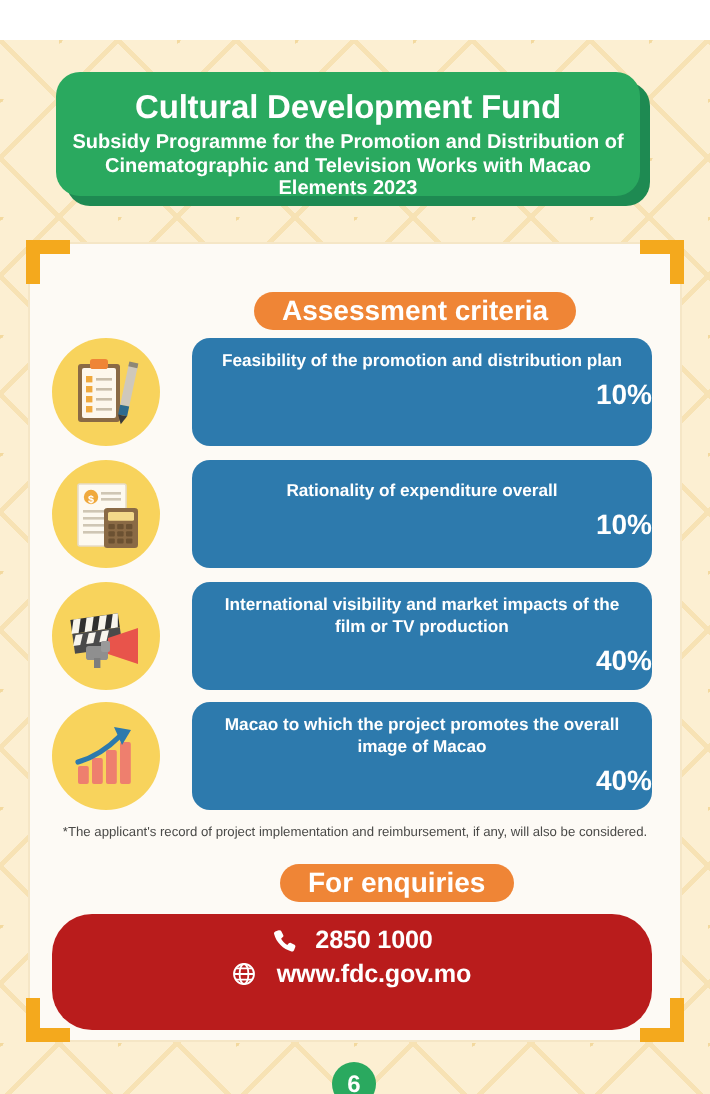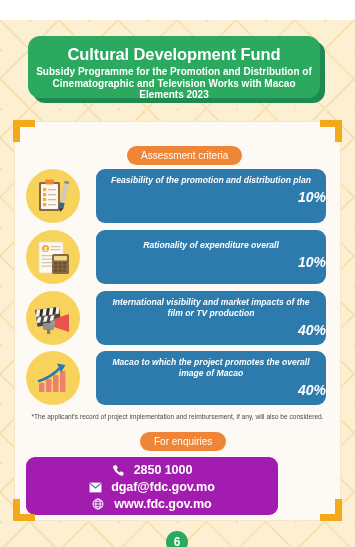--- a/index.html
+++ b/index.html
@@ -98,39 +98,38 @@
     font-weight: bold;
     line-height: 11.5px;
     padding: 2px 7px 0 7px;
   }
 
   
   .pill {
     position: absolute;
     background: #ef8536;
     color: #fff;
-    font-size: 10px;
-    font-weight: normal;
+    font-size: 14px;
+    font-weight: bold;
     border-radius: 11px;
     height: 19px;
     line-height: 19px;
     text-align: center;
     padding: 0 14px;
     white-space: nowrap;
   }
   #pill-assessment { left: 127px; top: 126px; }
   #pill-enquiries  { left: 140px; top: 412px; }
 
   
   .row {
     position: absolute;
     left: 26px;
     width: 300px;
     height: 44px;
-    font-style: italic;
   }
   #row-0 { top: 149px; }
   #row-1 { top: 210px; }
   #row-2 { top: 271px; }
   #row-3 { top: 331px; }
 
   .row-icon {
     position: absolute;
     left: 0; top: 0;
     width: 54px; height: 54px;
@@ -171,23 +170,23 @@
     text-align: center;
     font-size: 6.6px;
     color: #4a4a48;
     line-height: 9px;
   }
 
   
   #contact {
     position: absolute;
     left: 26px; top: 437px;
-    width: 252px; height: 58px;
-    background: #a21caf;
-    border-radius: 9px;
+    width: 300px; height: 58px;
+    background: #b91c1c;
+    border-radius: 20px;
     color: #fff;
     padding-top: 5px;
   }
   .contact-row {
     display: flex;
     align-items: center;
     justify-content: center;
     height: 16px;
     margin-bottom: 1px;
   }
@@ -376,29 +375,20 @@
     <div class="contact-row">
       <span class="contact-ico">
         <svg width="12" height="12" viewBox="0 0 24 24" fill="#ffffff">
           <path d="M6.6 2.3 3.3 3.6c-1 .4-1.5 1.5-1.2 2.5 1.1 4.2 3.3 8 6.4 11 3 3.1 6.8 5.3 11 6.4 1 .3 2.1-.2 2.5-1.2l1.3-3.3c.3-.8 0-1.8-.8-2.2l-3.6-1.9c-.7-.4-1.6-.2-2.1.4l-1.5 1.7c-2.6-1.4-4.8-3.6-6.2-6.2L10.8 9c.6-.5.8-1.4.4-2.1L9.3 3.3c-.4-.8-1.4-1.2-2.2-.9l-.5-.1z"></path>
         </svg>
       </span>
       <span class="contact-txt">2850 1000</span>
     </div>
     <div class="contact-row">
       <span class="contact-ico">
-        <svg width="13" height="13" viewBox="0 0 24 20" fill="#ffffff">
-          <path d="M1 1h22v18H1z" fill="#ffffff"></path>
-          <path d="M1.5 2 12 11 22.5 2" stroke="#2d7aad" stroke-width="2.1" fill="none"></path>
-        </svg>
-      </span>
-      <span class="contact-txt">dgaf@fdc.gov.mo</span>
-    </div>
-    <div class="contact-row">
-      <span class="contact-ico">
         <svg width="12" height="12" viewBox="0 0 24 24" fill="none" stroke="#ffffff" stroke-width="1.8">
           <circle cx="12" cy="12" r="10"></circle>
           <ellipse cx="12" cy="12" rx="4.4" ry="10"></ellipse>
           <path d="M2 12h20M3.6 6.4h16.8M3.6 17.6h16.8"></path>
         </svg>
       </span>
       <span class="contact-txt">www.fdc.gov.mo</span>
     </div>
   </div>
 

